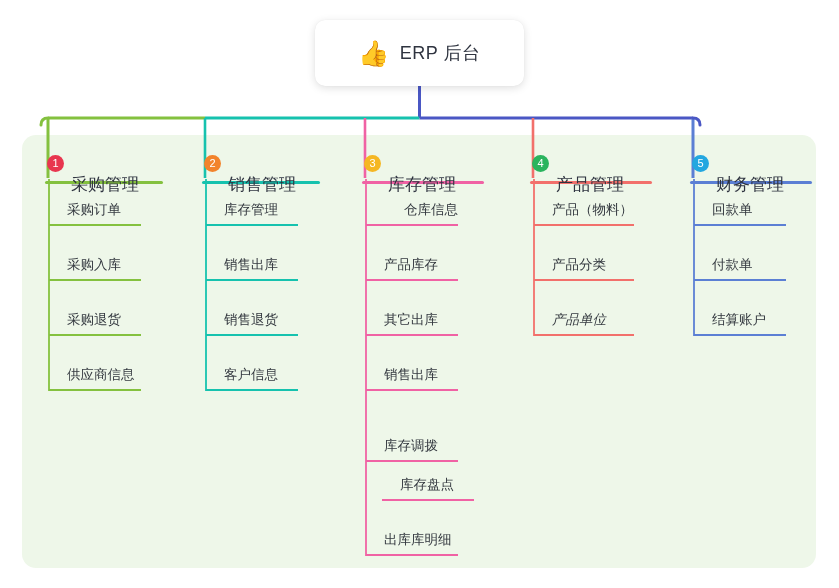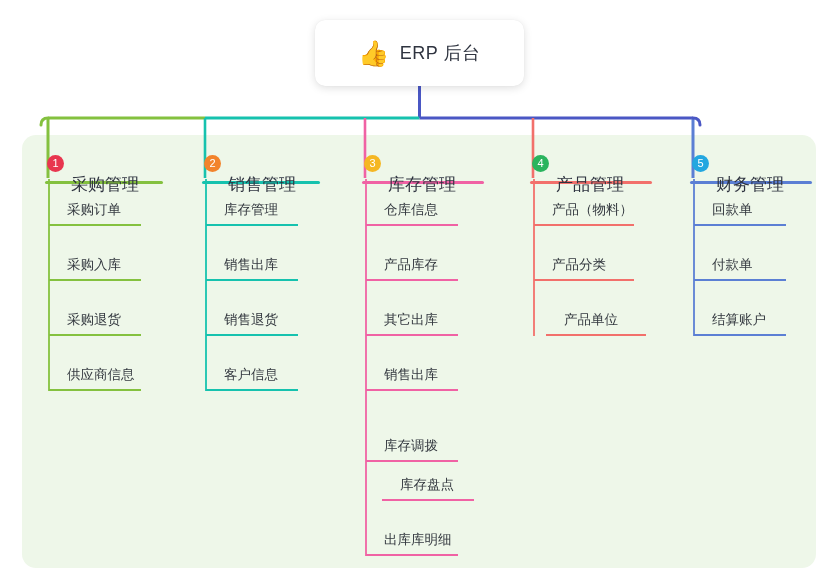--- a/index.html
+++ b/index.html
@@ -212,21 +212,21 @@
           </div>
         </div>
       </div>
       <div class="column" style="left: 362px; top: 150px; width: 122px;">
         <div class="col-head">
           <span class="badge" style="background: rgb(245, 183, 35);">3</span>
           <span class="col-title">库存管理</span>
         </div>
         <div class="head-rule" style="background: rgb(240, 98, 164); width: 122px;"></div>
         <div class="leaves">
-          <div class="leaf" style="top: 16px; left: 0px;">
+          <div class="leaf" style="top: 16px; left: 0px; text-align: right;">
             <div class="leaf-label">仓库信息</div>
             <div class="leaf-rule" style="background: rgb(240, 98, 164); width: 92px;"></div>
           </div>
           <div class="leaf" style="top: 71px; left: 0px;">
             <div class="leaf-label">产品库存</div>
             <div class="leaf-rule" style="background: rgb(240, 98, 164); width: 92px;"></div>
           </div>
           <div class="leaf" style="top: 126px; left: 0px;">
             <div class="leaf-label">其它出库</div>
             <div class="leaf-rule" style="background: rgb(240, 98, 164); width: 92px;"></div>
@@ -257,21 +257,21 @@
         <div class="head-rule" style="background: rgb(242, 112, 107); width: 122px;"></div>
         <div class="leaves">
           <div class="leaf" style="top: 16px; left: 0px;">
             <div class="leaf-label">产品（物料）</div>
             <div class="leaf-rule" style="background: rgb(242, 112, 107); width: 100px;"></div>
           </div>
           <div class="leaf" style="top: 71px; left: 0px;">
             <div class="leaf-label">产品分类</div>
             <div class="leaf-rule" style="background: rgb(242, 112, 107); width: 100px;"></div>
           </div>
-          <div class="leaf" style="top: 126px; left: 12px;">
+          <div class="leaf" style="top: 126px; left: 0px; font-style: italic;">
             <div class="leaf-label">产品单位</div>
             <div class="leaf-rule" style="background: rgb(242, 112, 107); width: 100px;"></div>
           </div>
         </div>
       </div>
       <div class="column" style="left: 690px; top: 150px; width: 122px;">
         <div class="col-head">
           <span class="badge" style="background: rgb(35, 167, 224);">5</span>
           <span class="col-title">财务管理</span>
         </div>

